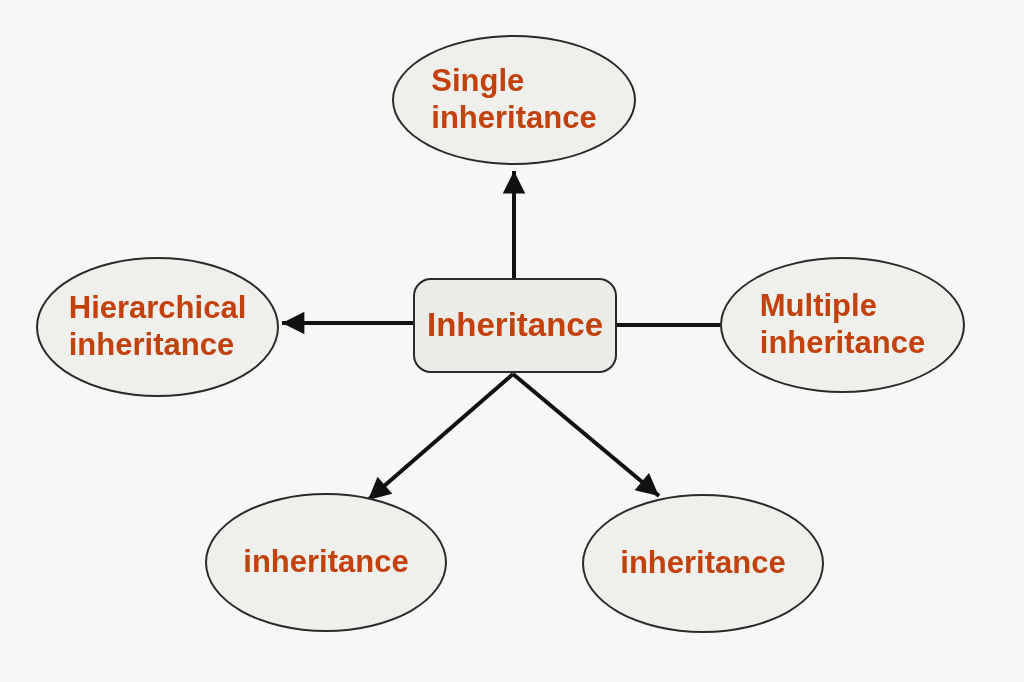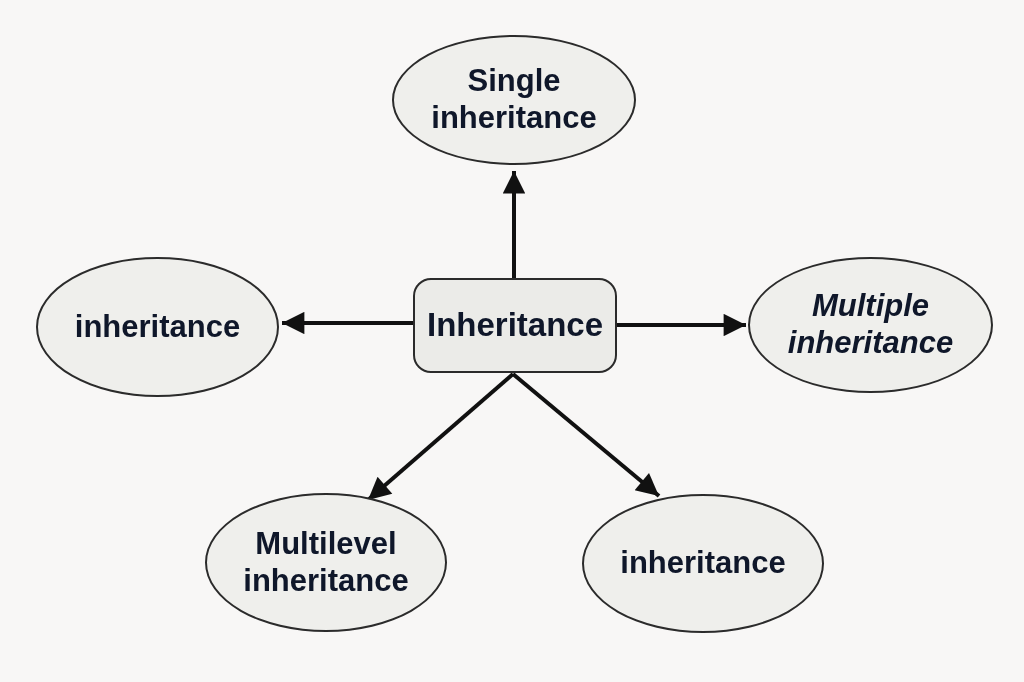--- a/index.html
+++ b/index.html
@@ -13,41 +13,40 @@
     width: 1024px;
     height: 682px;
     background: #f8f7f6;
     overflow: hidden;
   }
   .node {
     position: absolute;
     display: flex;
     align-items: center;
     justify-content: center;
-    text-align: center;
     box-sizing: border-box;
     background: #efefec;
     border: 2px solid #2b2b2b;
-    color: #0f172a;
+    color: #c2410c;
     font-weight: bold;
     line-height: 1.18;
     font-size: 31px;
     letter-spacing: 0px;
   }
   .ellipse { border-radius: 50%; }
   .rect-node {
     border-radius: 18px;
     background: #ebebe8;
     font-size: 33px;
   }
   .node .label span { display: block; }
   
   .n-single       { left: 392px; top: 35px;  width: 244px; height: 130px; }
   .n-hierarchical { left: 36px;  top: 257px; width: 243px; height: 140px; }
-  .n-multiple     { left: 748px; top: 257px; width: 245px; height: 136px; font-style: italic; }
+  .n-multiple     { left: 720px; top: 257px; width: 245px; height: 136px; }
   .n-multilevel   { left: 205px; top: 493px; width: 242px; height: 139px; }
   .n-hybrid       { left: 582px; top: 494px; width: 242px; height: 139px; }
   .n-center       { left: 413px; top: 278px; width: 204px; height: 95px; }
   .arrow-layer {
     position: absolute;
     left: 0; top: 0;
     width: 1024px; height: 682px;
     pointer-events: none;
   }
 </style>
@@ -71,34 +70,34 @@
 
   <div class="node ellipse n-single">
     <div class="label">
       <span>Single</span>
       <span>inheritance</span>
     </div>
   </div>
 
   <div class="node ellipse n-hierarchical">
     <div class="label">
+      <span>Hierarchical</span>
       <span>inheritance</span>
     </div>
   </div>
 
   <div class="node ellipse n-multiple">
     <div class="label">
       <span>Multiple</span>
       <span>inheritance</span>
     </div>
   </div>
 
   <div class="node ellipse n-multilevel">
     <div class="label">
-      <span>Multilevel</span>
       <span>inheritance</span>
     </div>
   </div>
 
   <div class="node ellipse n-hybrid">
     <div class="label">
       <span>inheritance</span>
     </div>
   </div>
 

